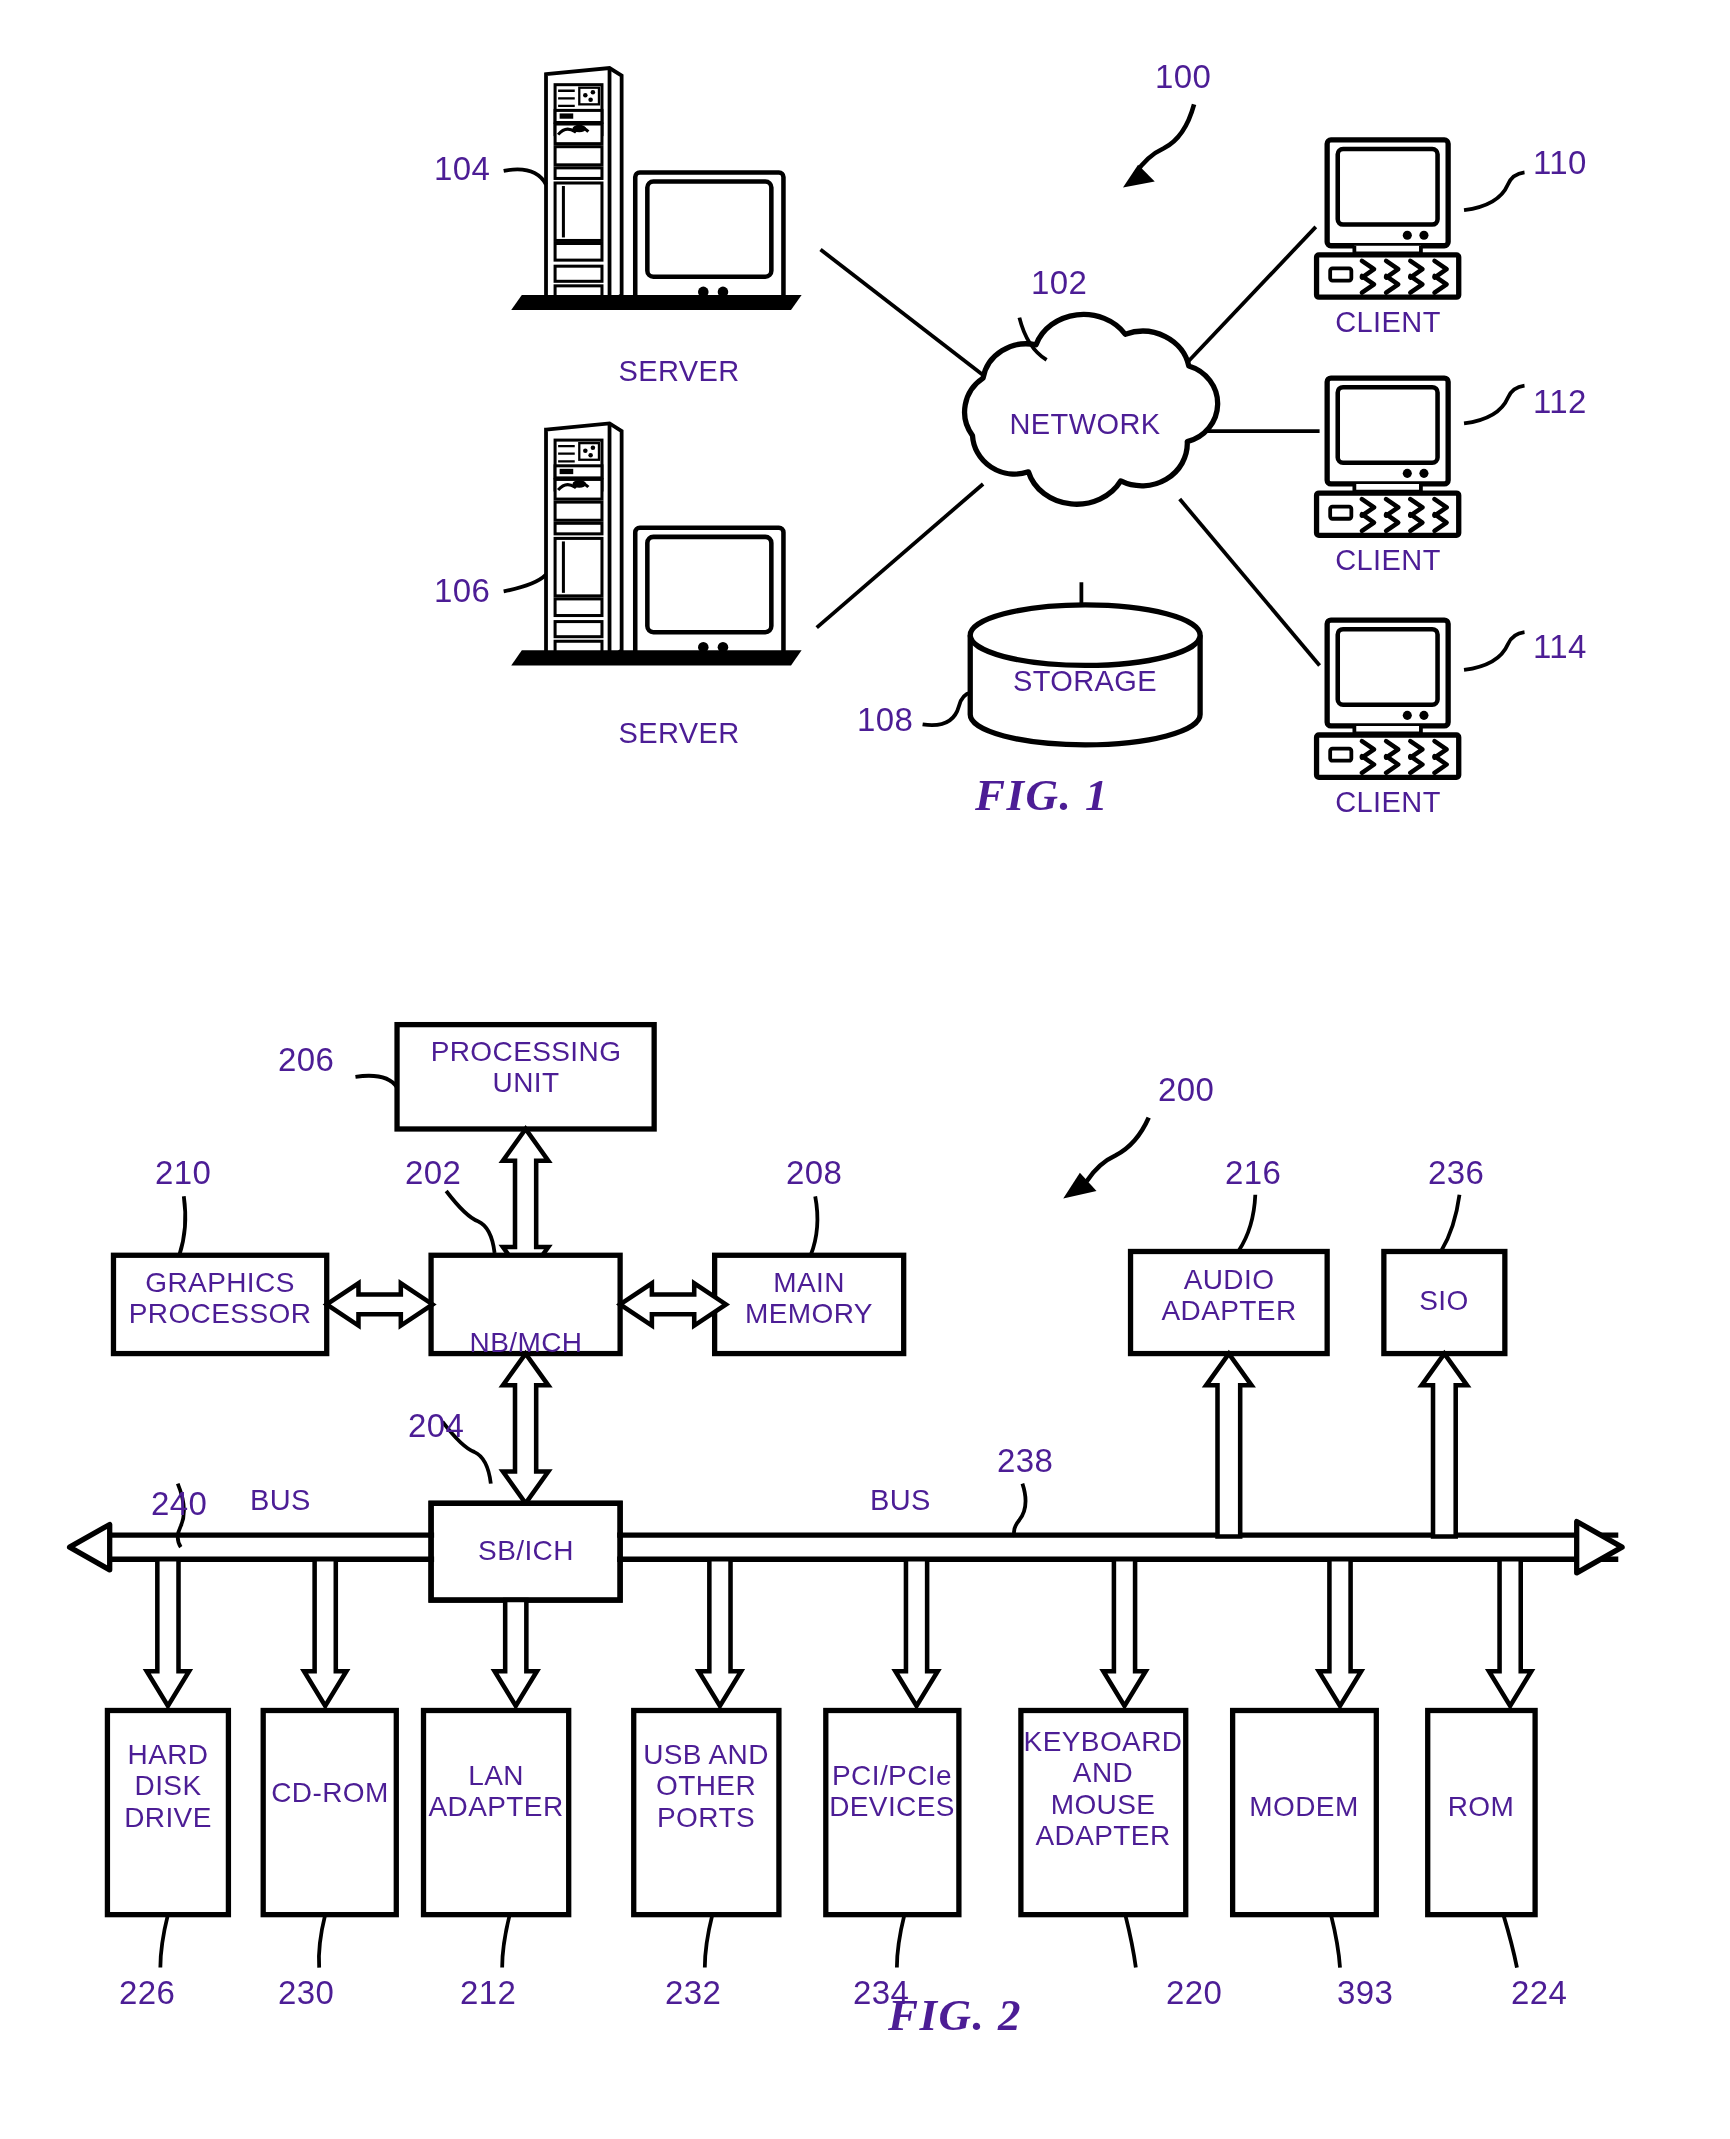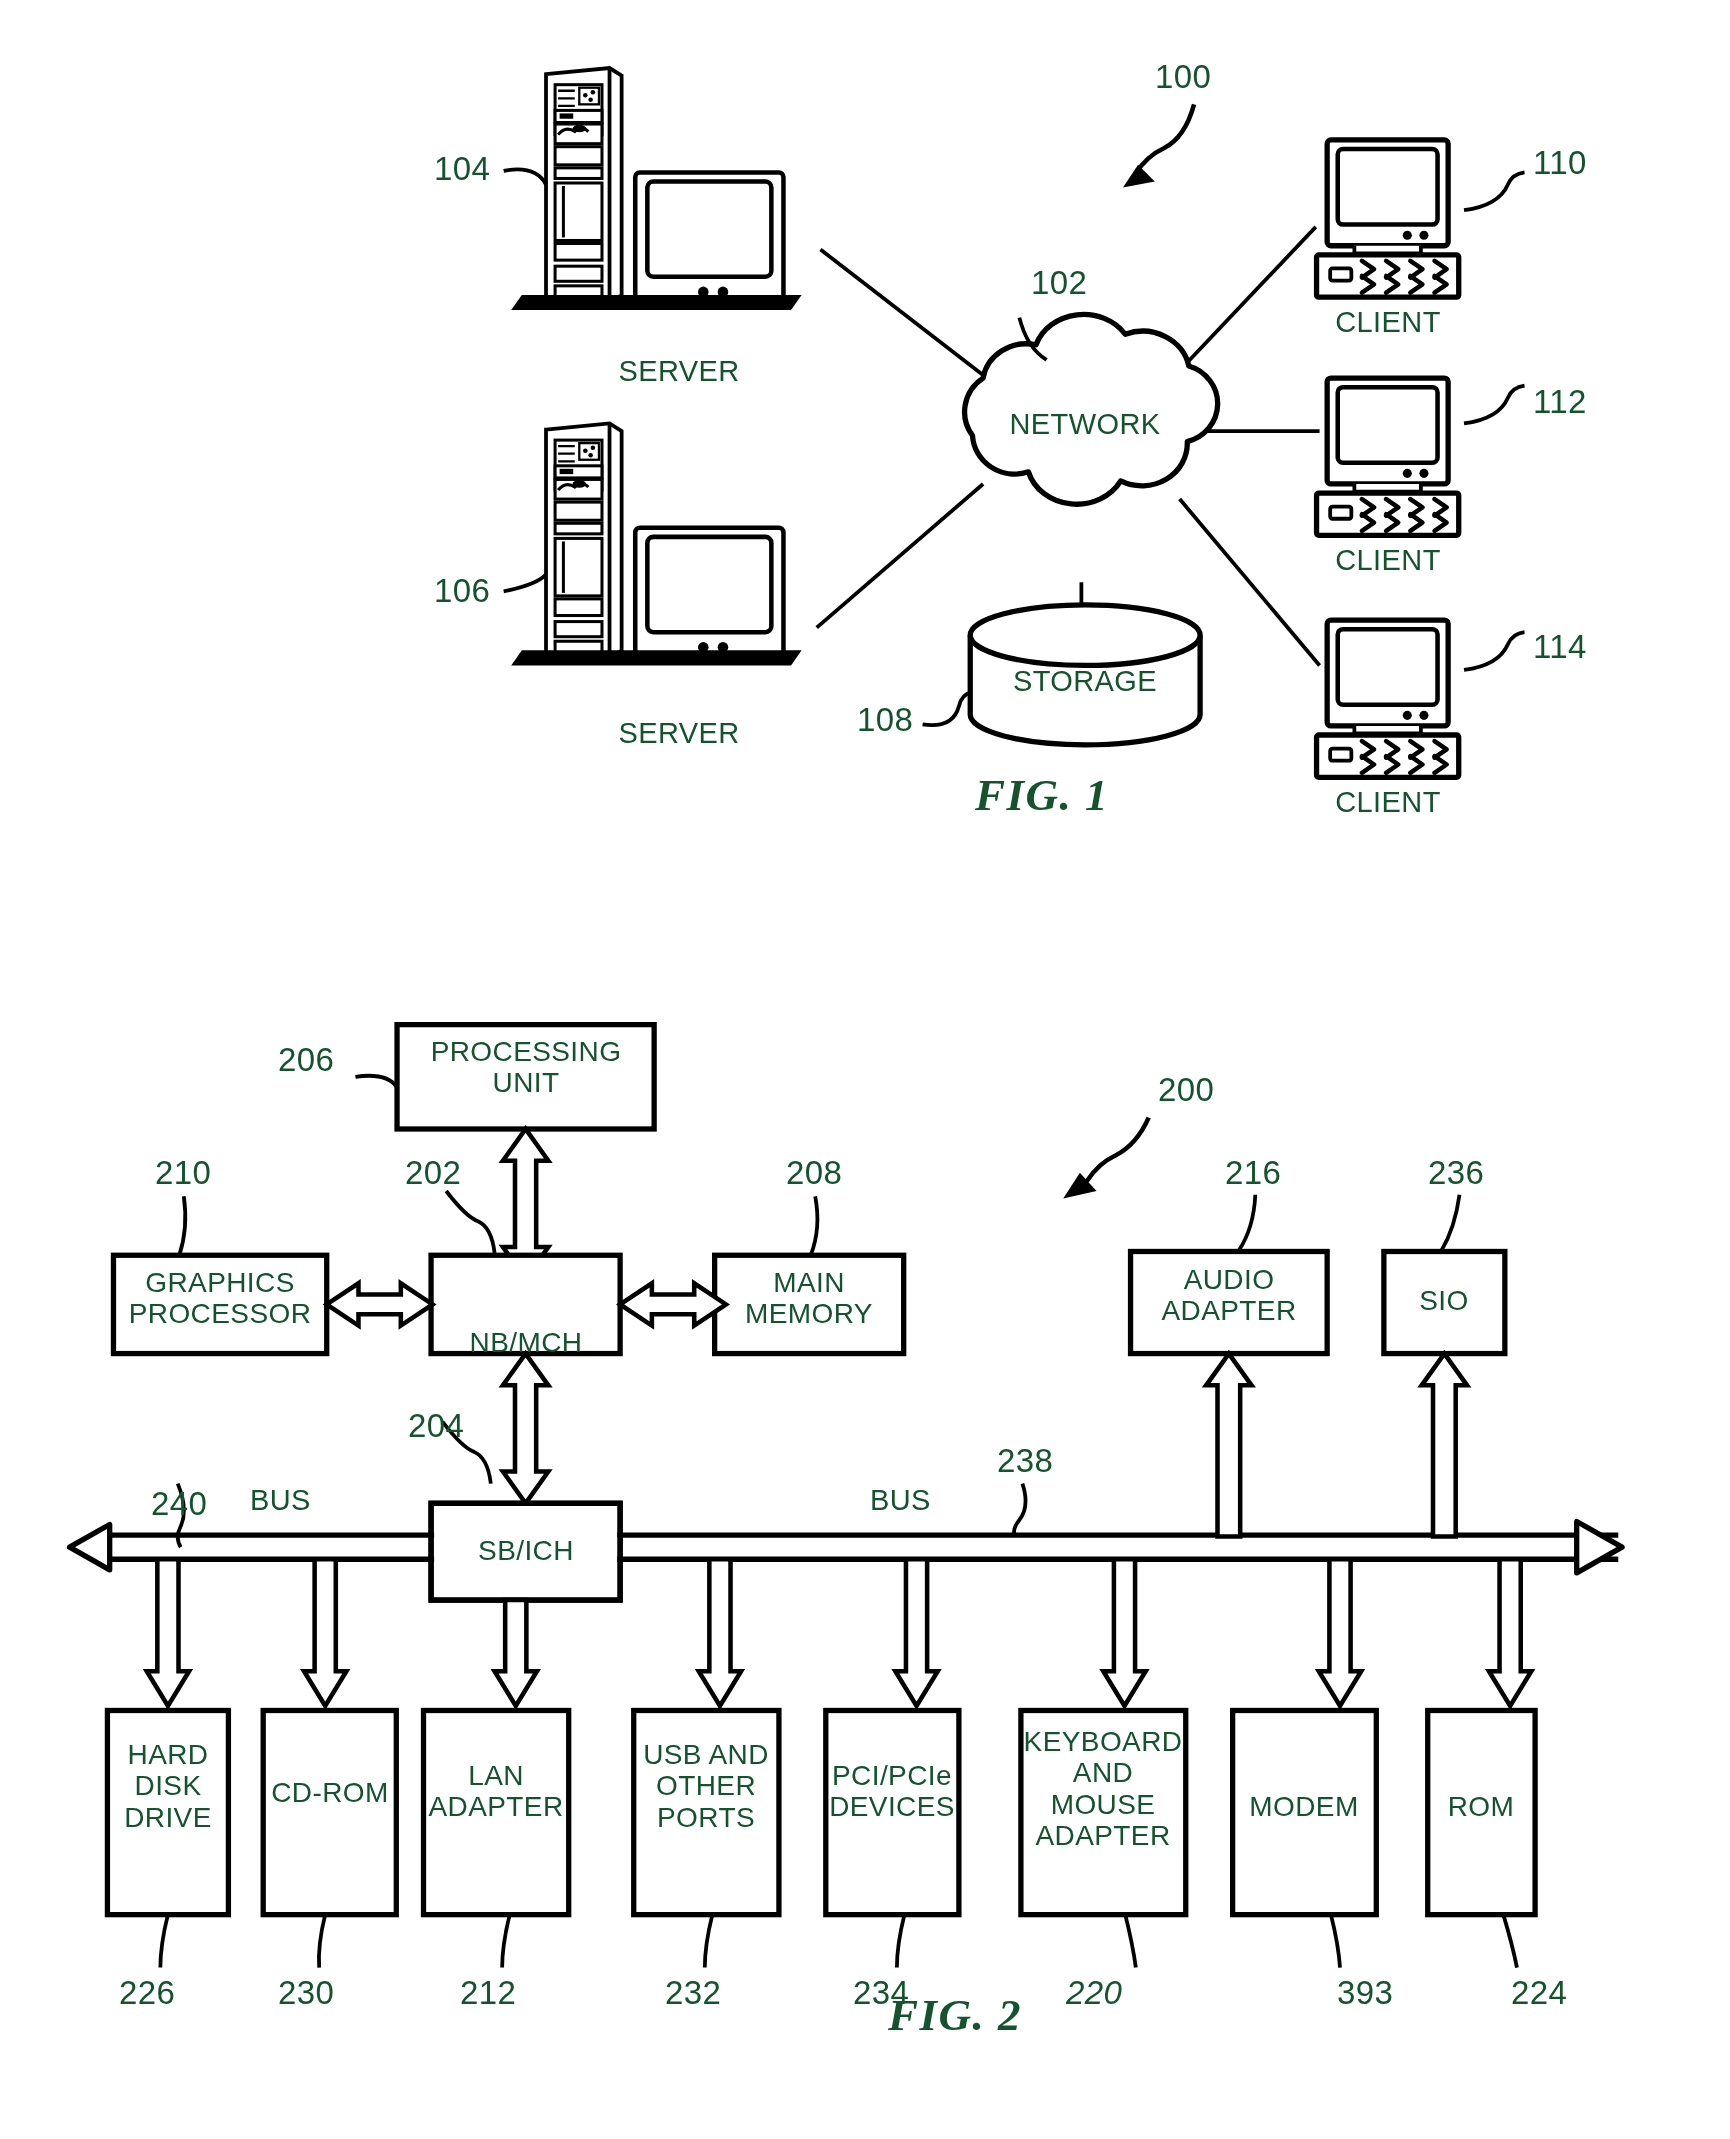--- a/index.html
+++ b/index.html
@@ -14,21 +14,21 @@
     height:2140px;
     background:#ffffff;
     overflow:hidden;
   }
   #sheet svg{position:absolute;top:0;left:0;width:1731px;height:2140px;}
 
   
   .t{
     position:absolute;
     font-family:"Liberation Sans", sans-serif;
-    color:#14532d;
+    color:#4c1d95;
     white-space:pre;
     line-height:1.12;
     letter-spacing:0.4px;
   }
   .ref{ font-size:33px; }
   .lbl{ font-size:29px; }
   .boxlbl{ font-size:28px; text-align:center; }
   .fig{
     font-family:"Liberation Serif", serif;
     font-style:italic;
@@ -353,21 +353,21 @@
   <div class="t ref" style="left:665px;top:1975px;">232</div>
 
   <div class="t boxlbl ctr" style="left:892px;top:1760px;width:140px;">PCI/PCIe
 DEVICES</div>
   <div class="t ref" style="left:853px;top:1975px;">234</div>
 
   <div class="t boxlbl ctr" style="left:1103px;top:1726px;width:170px;">KEYBOARD
 AND
 MOUSE
 ADAPTER</div>
-  <div class="t ref" style="left:1066px;top:1975px;font-style:italic;">220</div>
+  <div class="t ref" style="left:1166px;top:1975px;">220</div>
 
   <div class="t boxlbl ctr" style="left:1304px;top:1791px;width:147px;">MODEM</div>
   <div class="t ref" style="left:1337px;top:1975px;">393</div>
 
   <div class="t boxlbl ctr" style="left:1481px;top:1791px;width:113px;">ROM</div>
   <div class="t ref" style="left:1511px;top:1975px;">224</div>
 
   <div class="t fig" style="left:888px;top:1990px;">FIG. 2</div>
 
 </div>

